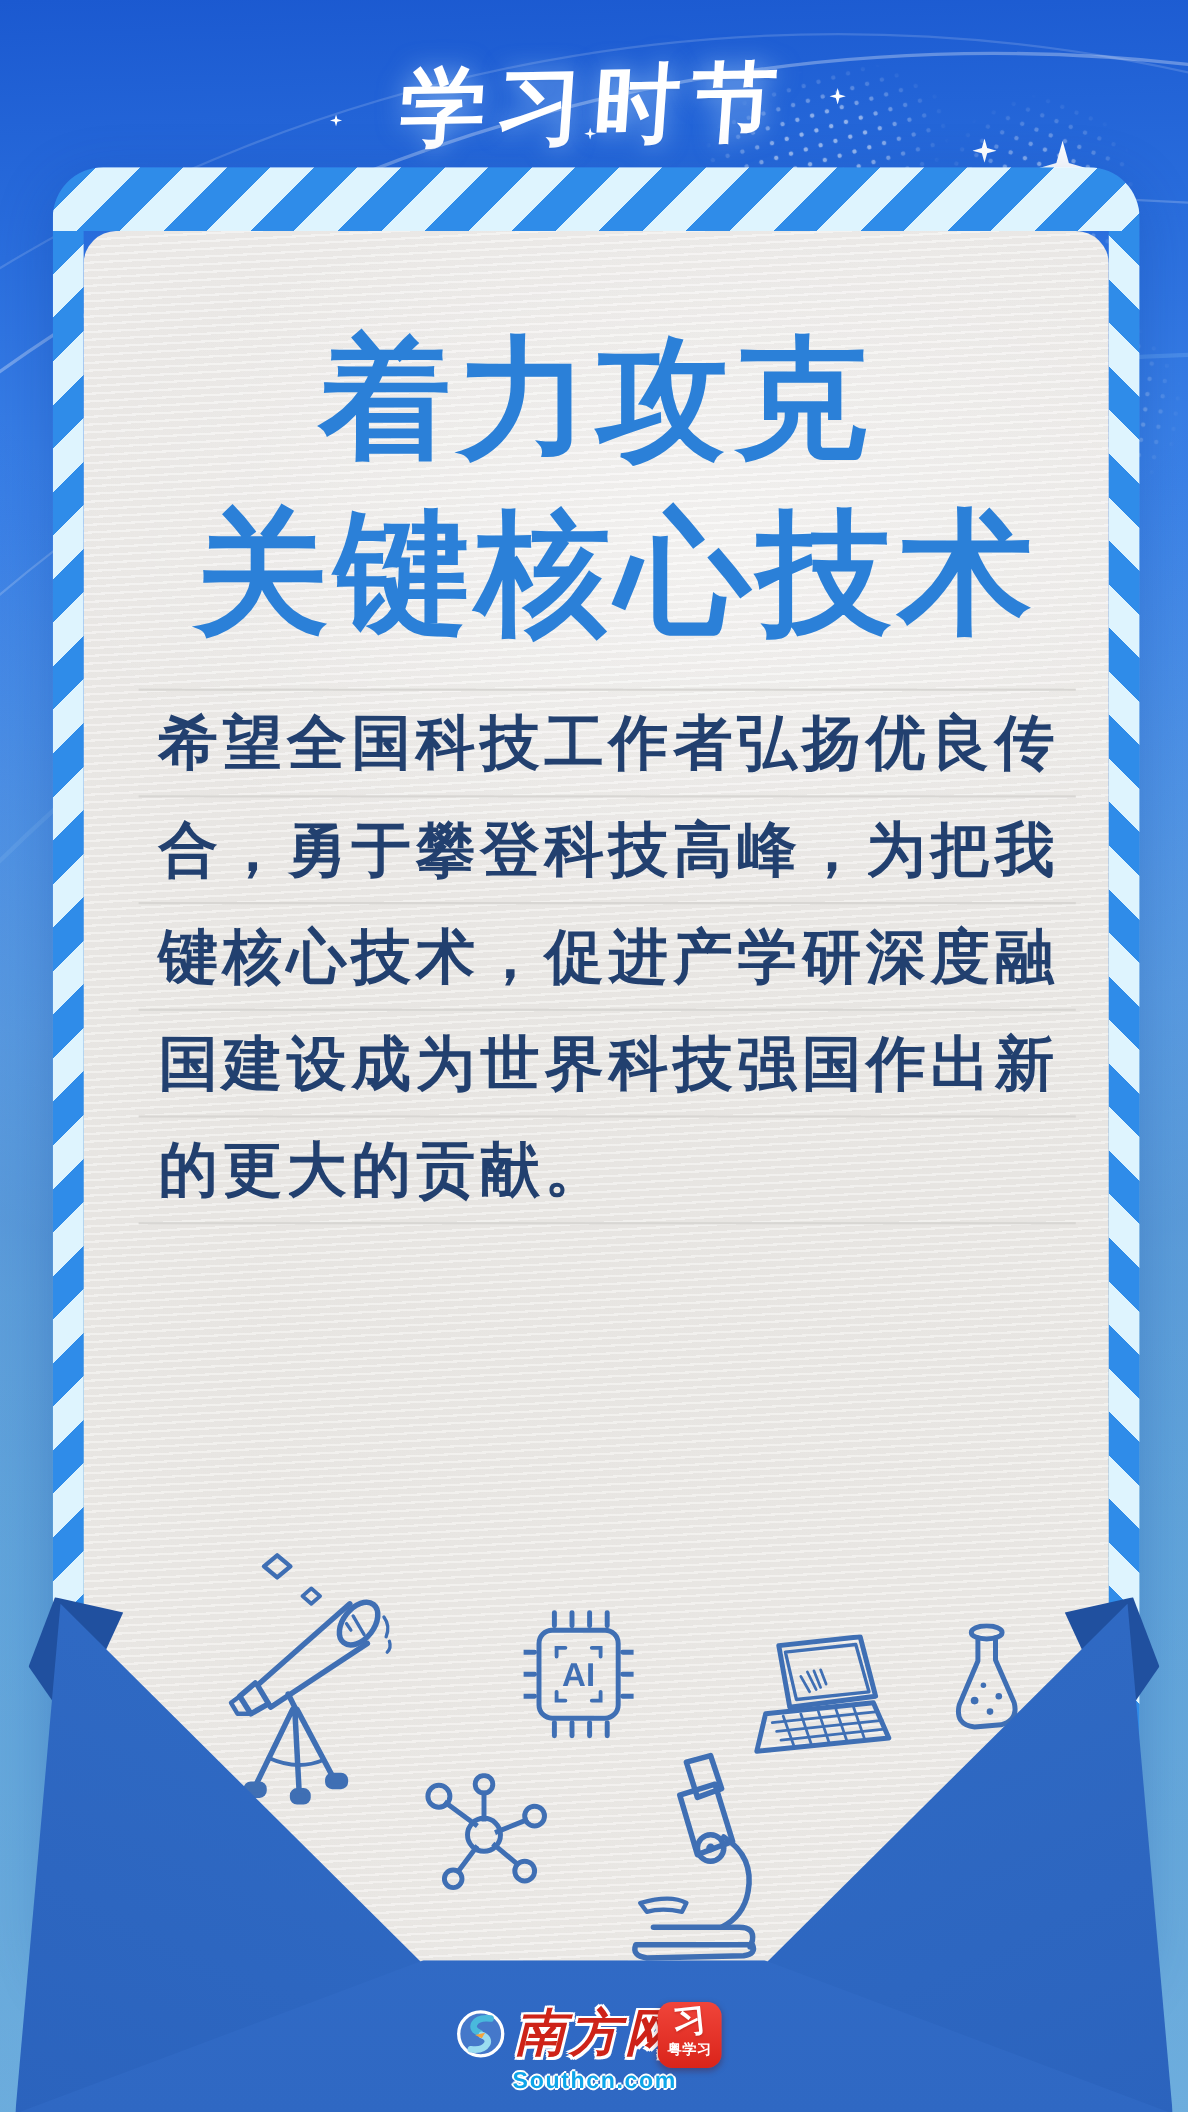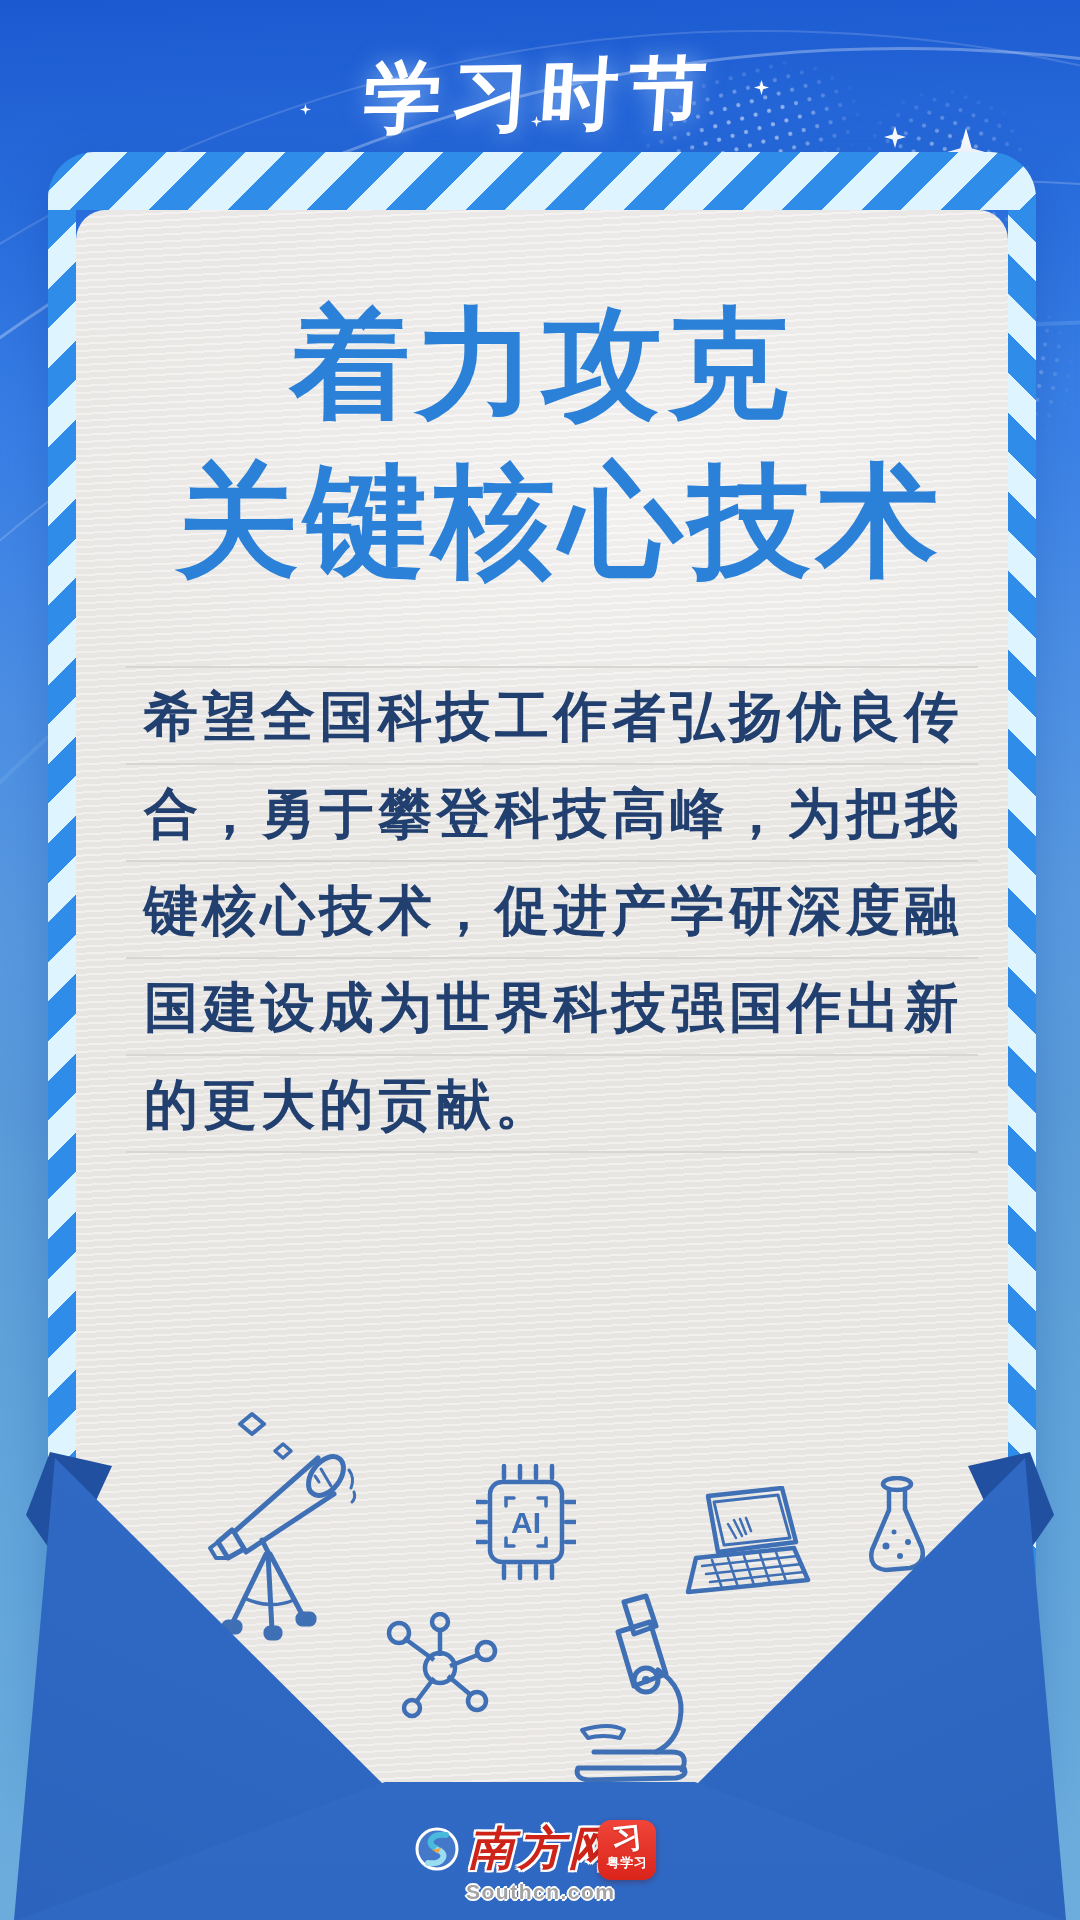--- a/index.html
+++ b/index.html
@@ -64,21 +64,21 @@
     border-radius:30px 30px 0 0;
     background:
       repeating-linear-gradient(177deg, rgba(255,255,255,.28) 0 2px, rgba(120,115,110,.045) 2px 7px),
       radial-gradient(90% 30% at 60% 18%, rgba(255,255,255,.5) 0%, rgba(255,255,255,0) 70%),
       linear-gradient(180deg,#efedeb 0%,#eceae7 55%,#eeece9 100%);
   }
   .title{position:absolute;left:0;top:74px;width:100%;text-align:center;
     color:#2b80d8;font-weight:900;line-height:158px;letter-spacing:6px;}
   .title .t1{font-size:120px;}
   .title .t2{font-size:122px;padding-left:37px;}
-  .ruled{position:absolute;left:50px;right:30px;top:416px;border-top:2px solid #d8d6d3;margin-top:40px;}
+  .ruled{position:absolute;left:50px;right:30px;top:416px;border-top:2px solid #d8d6d3;}
   .bodyline{
     height:95px;border-bottom:2px solid #d8d6d3;
     line-height:96px;padding-left:18px;
     font-size:54px;font-weight:700;letter-spacing:4.5px;color:#22406f;
     white-space:nowrap;overflow:visible;
   }
   .attribution{
     position:absolute;left:60px;right:46px;top:1028px;text-align:right;
     color:#24416f;font-size:37px;line-height:47px;letter-spacing:1px;
   }
@@ -103,21 +103,21 @@
   .footer{position:absolute;left:0;top:1814px;width:1080px;height:90px;}
   .southcn{position:absolute;left:414px;top:4px;width:250px;}
   .southcn-row{display:flex;align-items:center;text-align:center;}
   .southcn-name{
     font-family:"Liberation Serif","DejaVu Serif",serif;font-style:italic;font-weight:700;
     color:#ce2318;font-size:46px;letter-spacing:4px;margin-left:8px;
     text-shadow:-2px 0 0 #fff,2px 0 0 #fff,0 -2px 0 #fff,0 2px 0 #fff,-2px -2px 0 #fff,2px 2px 0 #fff,-2px 2px 0 #fff,2px -2px 0 #fff;
   }
   .southcn-domain{
     margin-top:0px;margin-left:52px;
-    color:#a3a3a3;font-size:21px;font-weight:700;letter-spacing:1.5px;
+    color:#0ea5e9;font-size:21px;font-weight:700;letter-spacing:1.5px;
     text-shadow:-2px 0 0 #fff,2px 0 0 #fff,0 -2px 0 #fff,0 2px 0 #fff,-1px -1px 0 #fff,1px 1px 0 #fff;
   }
   .yue{
     position:absolute;left:598px;top:6px;width:58px;height:60px;
     background:linear-gradient(180deg,#f0453a 0%,#da241a 100%);
     border-radius:13px;box-shadow:0 2px 6px rgba(90,10,10,.35);
     text-align:center;
   }
   .yue-glyph{
     display:block;margin-top:2px;

